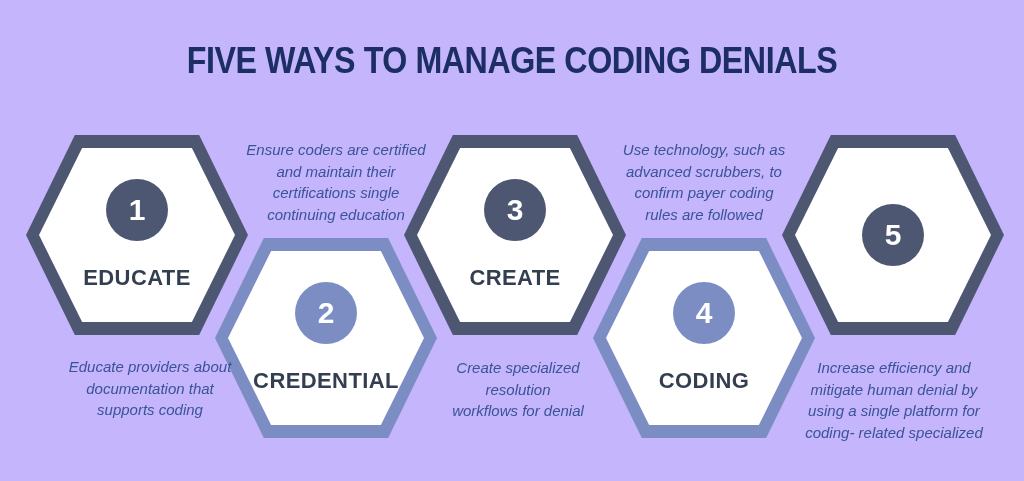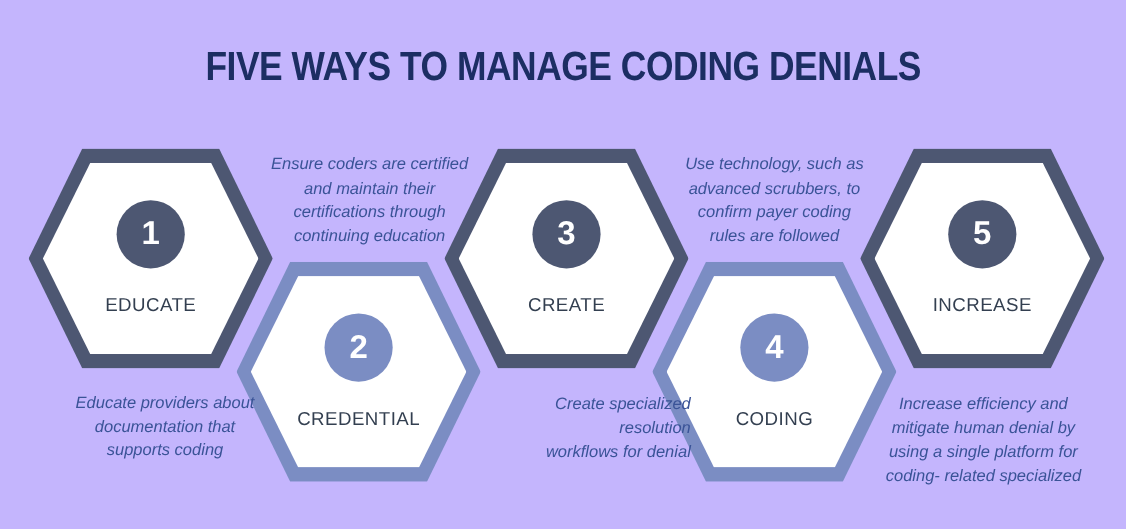--- a/index.html
+++ b/index.html
@@ -45,42 +45,42 @@
     gap: 24px;
   }
   .num-circle {
     width: 62px; height: 62px; border-radius: 50%;
     display: flex; align-items: center; justify-content: center;
     color: #ffffff; font-size: 30px; font-weight: 700;
   }
   .hex.dark .num-circle { background: var(--dark, #4d5772); }
   .hex.light .num-circle { background: var(--light, #7b8dc3); }
   .hex-label {
-    font-size: 17px; font-weight: 400;
+    font-size: 22px; font-weight: 700;
     letter-spacing: 0.4px;
     color: var(--label, #333f50);
   }
   .desc {
     position: absolute;
     width: 220px;
     text-align: center;
     font-size: 15px;
     line-height: 21.5px;
     color: var(--desc, #3a5397);
   }
   .desc div { white-space: nowrap; font-style: italic; }
   
   .pos-h1 { left: 26px;  top: 135px; z-index: 1; }
   .pos-h2 { left: 215px; top: 238px; z-index: 2; }
   .pos-h3 { left: 404px; top: 135px; z-index: 3; }
   .pos-h4 { left: 593px; top: 238px; z-index: 4; }
   .pos-h5 { left: 782px; top: 135px; z-index: 5; }
   .pos-d1 { left: 40px;  top: 356px; z-index: 6; }
   .pos-d2 { left: 226px; top: 139px; z-index: 6; }
-  .pos-d3 { left: 408px; top: 357px; z-index: 6; text-align: right; }
+  .pos-d3 { left: 408px; top: 357px; z-index: 6; }
   .pos-d4 { left: 594px; top: 139px; z-index: 6; }
   .pos-d5 { left: 784px; top: 357px; z-index: 6; }
 </style>
 </head>
 <body>
 
 <div class="canvas">
 
   <h1 class="title">FIVE WAYS TO MANAGE CODING DENIALS</h1>
 
@@ -118,34 +118,33 @@
       <div class="num-circle">4</div>
       <div class="hex-label">CODING</div>
     </div>
   </div>
 
   <div class="hex dark pos-h5">
     <div class="hex-outer"></div>
     <div class="hex-inner"></div>
     <div class="hex-content">
       <div class="num-circle">5</div>
-      <div class="hex-label">INCREASE</div>
     </div>
   </div>
 
   <div class="desc pos-d1">
     <div>Educate providers about</div>
     <div>documentation that</div>
     <div>supports coding</div>
   </div>
 
   <div class="desc pos-d2">
     <div>Ensure coders are certified</div>
     <div>and maintain their</div>
-    <div>certifications through</div>
+    <div>certifications single</div>
     <div>continuing education</div>
   </div>
 
   <div class="desc pos-d3">
     <div>Create specialized</div>
     <div>resolution</div>
     <div>workflows for denial</div>
   </div>
 
   <div class="desc pos-d4">

